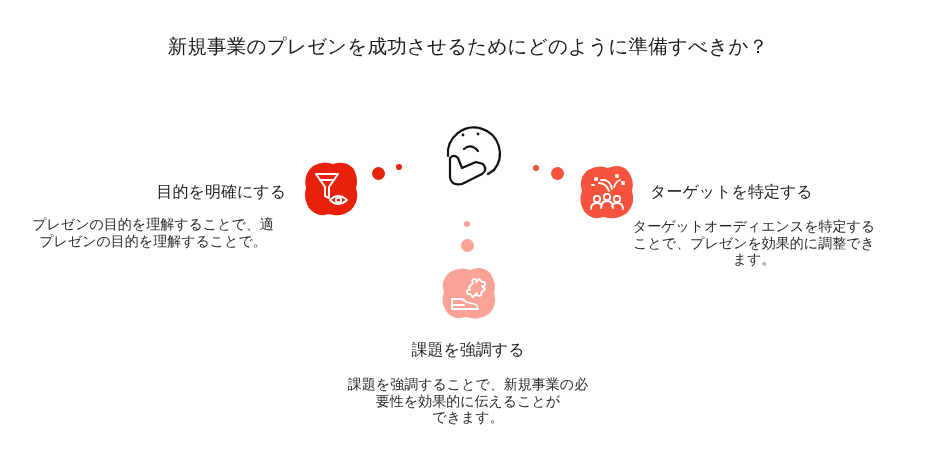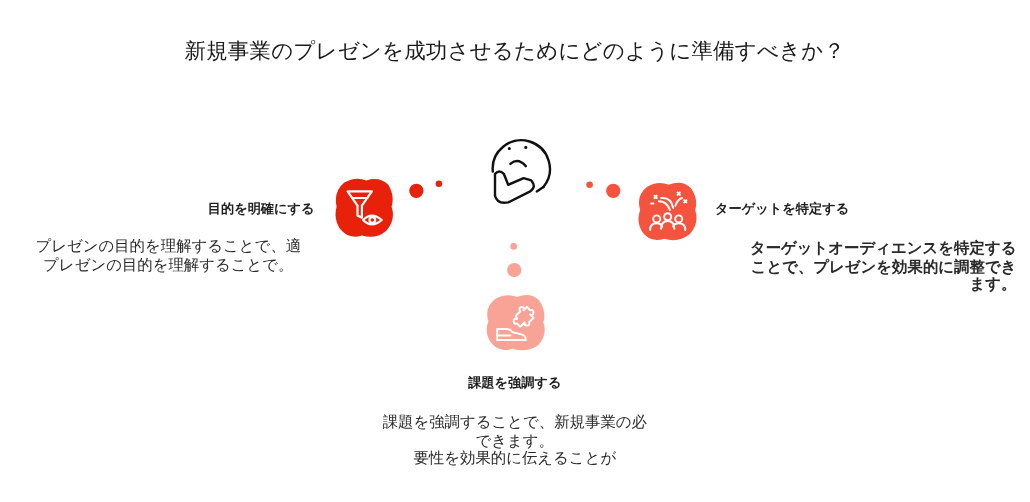--- a/index.html
+++ b/index.html
@@ -5,21 +5,21 @@
   html, body { margin:0; padding:0; }
   body {
     width:936px; height:456px; background:#ffffff; position:relative; overflow:hidden;
     font-family: "DejaVu Sans", "Liberation Sans", sans-serif; color:#1f1f1f;
   }
   .title {
     position:absolute; left:0; width:936px; top:33px; text-align:center;
     font-size:19.5px; font-weight:normal; letter-spacing:0.2px; color:#1a1a1a;
   }
   .abs { position:absolute; }
-  .node-title { font-size:12px; font-weight:bold; color:#1f1f1f; white-space:nowrap; }
+  .node-title { font-size:16px; font-weight:normal; color:#1f1f1f; white-space:nowrap; }
   .node-desc { font-size:14px; line-height:16.5px; color:#2a2a2a; }
   .dot { position:absolute; border-radius:50%; }
   svg { display:block; }
 </style>
 </head>
 <body>
 
 <div class="title">新規事業のプレゼンを成功させるためにどのように準備すべきか？</div>
 
 <div class="abs" style="left:436px; top:118px;">
@@ -71,34 +71,34 @@
       <circle cx="19" cy="36" r="3.2"></circle>
       <circle cx="29" cy="34" r="3.2"></circle>
       <circle cx="39" cy="36" r="3.2"></circle>
       <path d="M13 46 Q13 40 19 40 Q23 40 24 43"></path>
       <path d="M23 45 Q23 38 29 38 Q35 38 35 45"></path>
       <path d="M34 43 Q35 40 39 40 Q45 40 45 46"></path>
     </g>
   </svg>
 </div>
 <div class="abs node-title" style="left:650px; top:182px;">ターゲットを特定する</div>
-<div class="abs node-desc" style="left:664px; top:218px; width:260px; text-align:right;font-weight:bold;">
+<div class="abs node-desc" style="left:624px; top:218px; width:260px; text-align:center;">
   <div>ターゲットオーディエンスを特定する</div>
   <div>ことで、プレゼンを効果的に調整でき</div>
   <div>ます。</div>
 </div>
 
 <div class="abs" style="left:440px; top:265px;">
   <svg width="58" height="56" viewBox="0 0 58 56">
     <path d="M10 7 Q20 1 30 5 Q42 0 50 8 Q57 18 54 28 Q58 40 49 49 Q38 56 26 52 Q13 56 6 46 Q0 37 4 27 Q0 15 10 7 Z" fill="#f9a296"></path>
     <g fill="none" stroke="#fff" stroke-width="1.8" stroke-linecap="round" stroke-linejoin="round">
       <path d="M29 22 L33 18 Q31 15 34 14 Q37 14 36 17 L39 14 L42 17 Q45 16 45 19 Q45 22 42 21 L45 24 L41 28 Q42 31 39 31 Q36 31 37 28 L33 32 L30 29 Q27 30 27 27 Q27 24 30 25 Z"></path>
       <path d="M12 34 V44 H38 Q38 40 34 39 L26 37 Q24 34 20 34 Z"></path>
       <path d="M12 40 H24"></path>
     </g>
   </svg>
 </div>
 <div class="abs node-title" style="left:318px; top:340px; width:300px; text-align:center;">課題を強調する</div>
 <div class="abs node-desc" style="left:318px; top:376px; width:300px; text-align:center;">
   <div>課題を強調することで、新規事業の必</div>
+  <div>要性を効果的に伝えることが</div>
   <div>できます。</div>
-  <div>要性を効果的に伝えることが</div>
 </div>
 
 </body></html>

